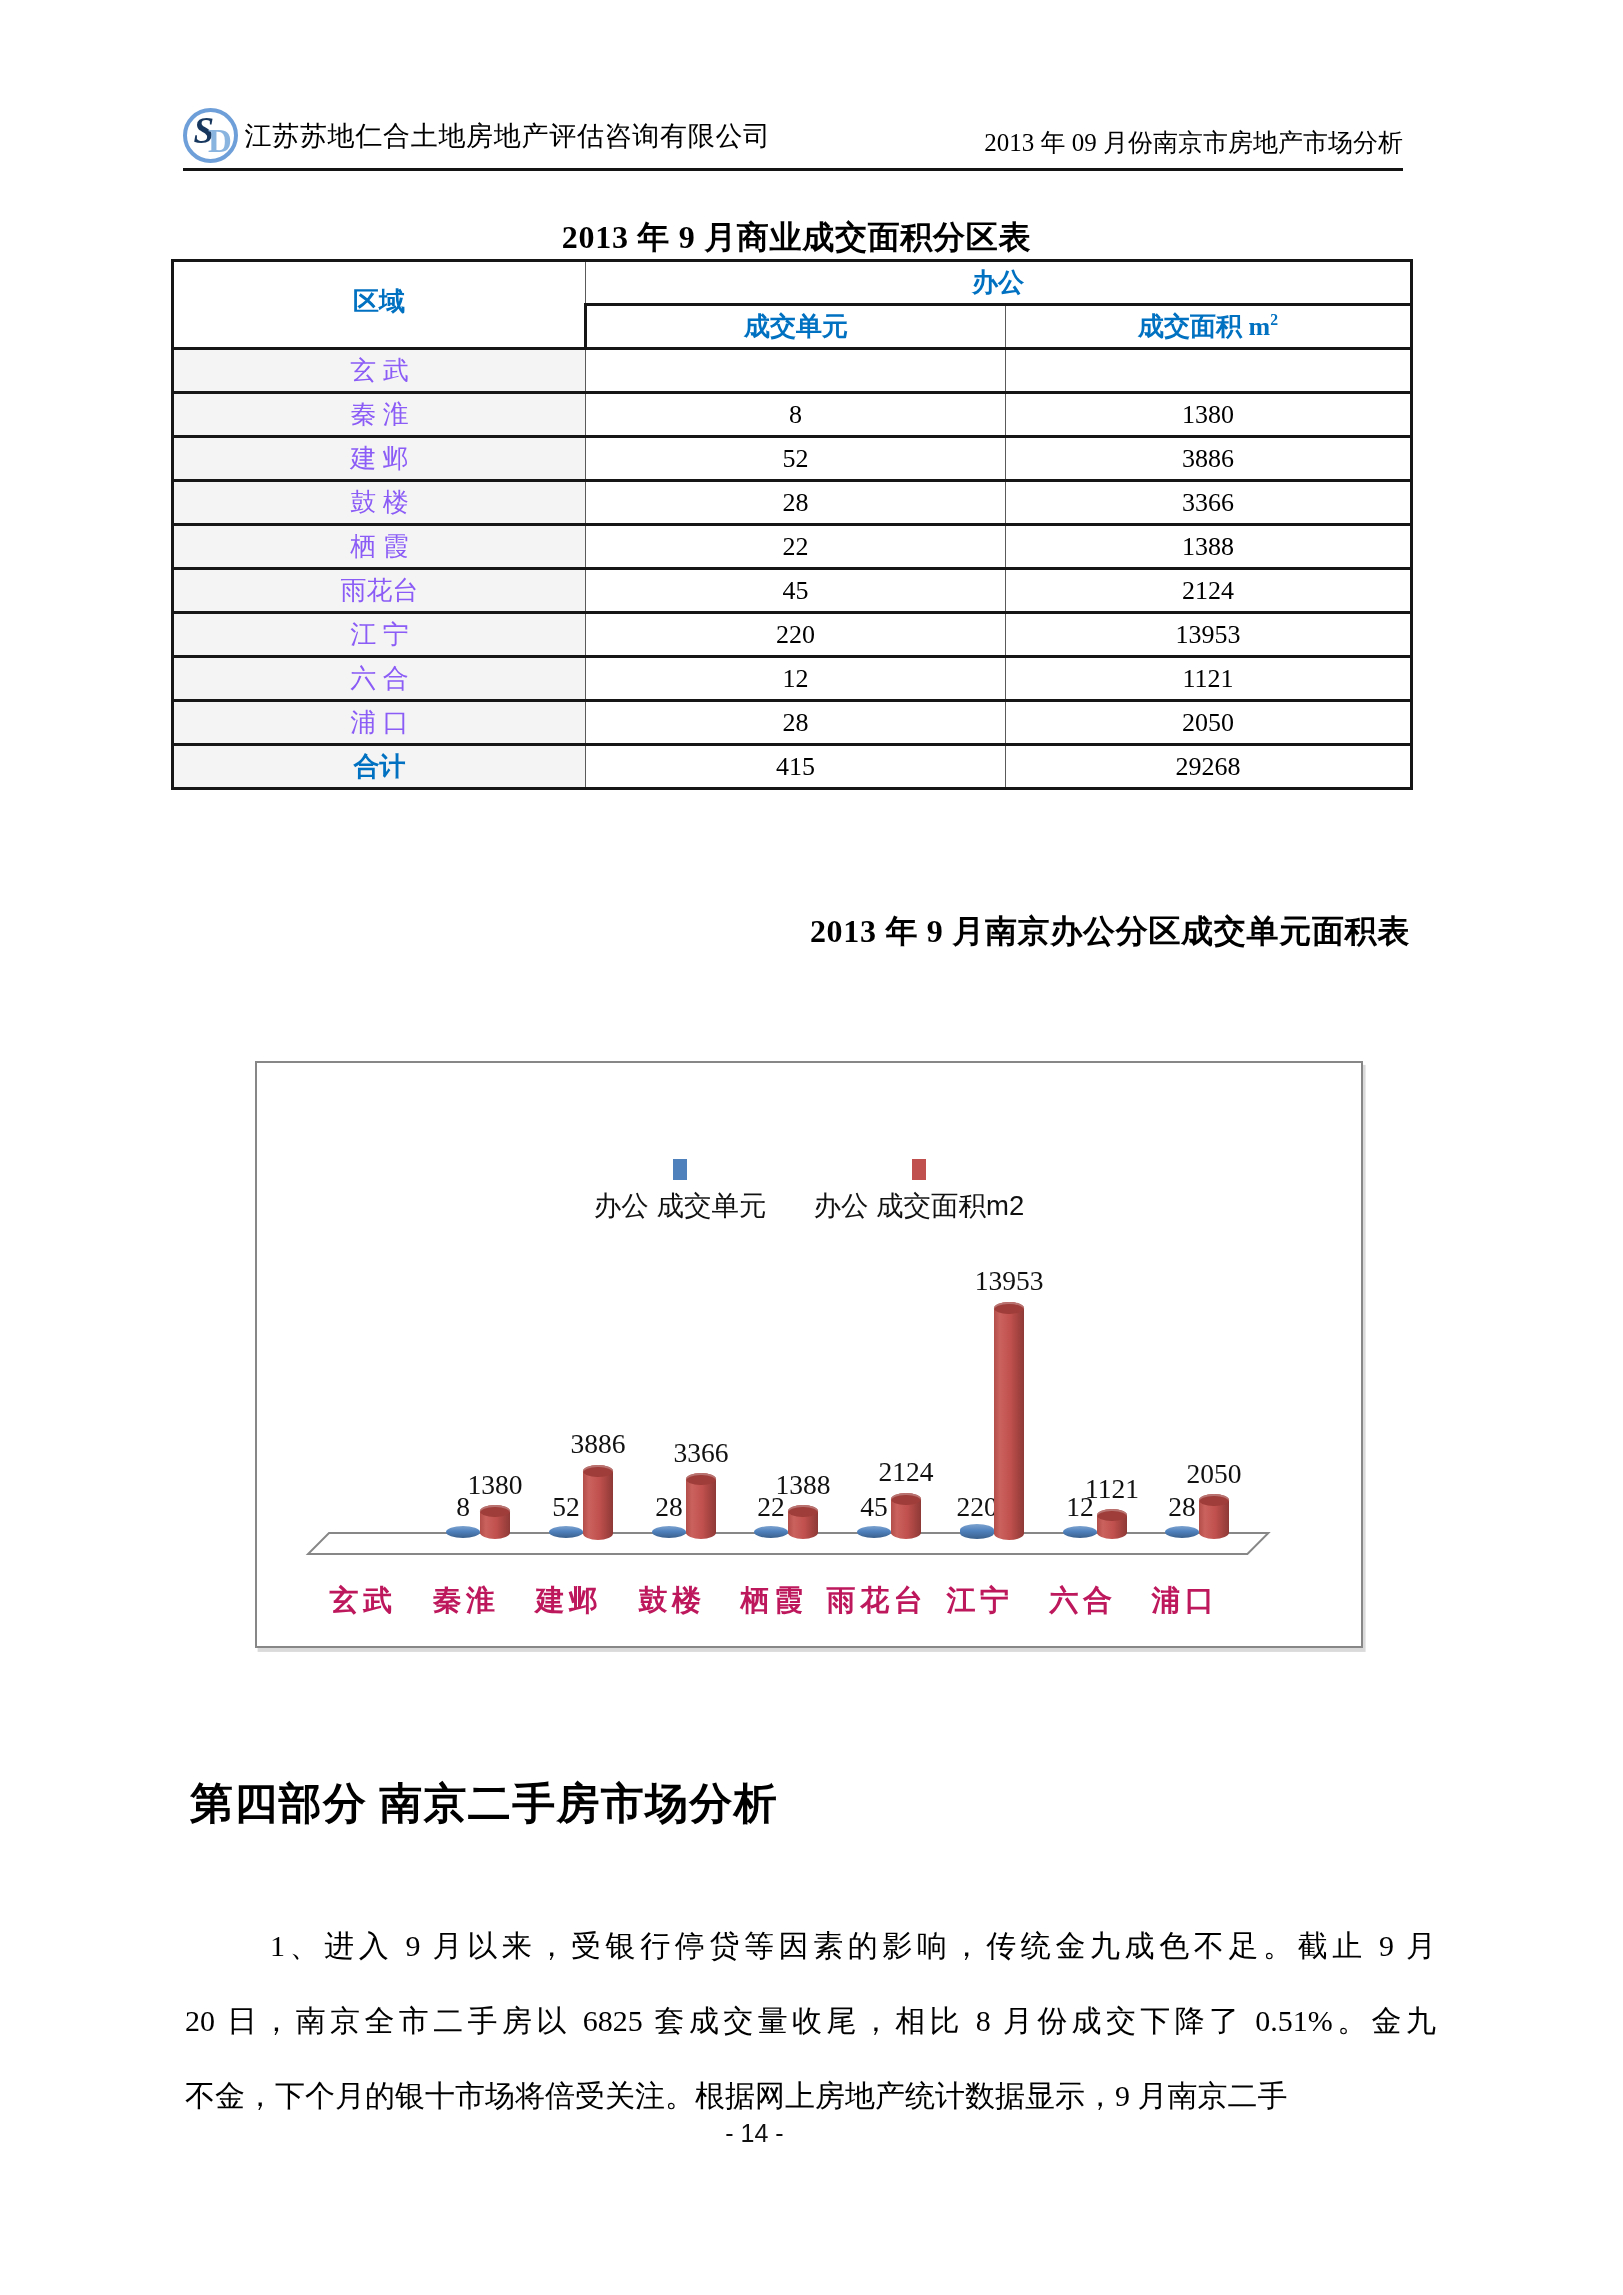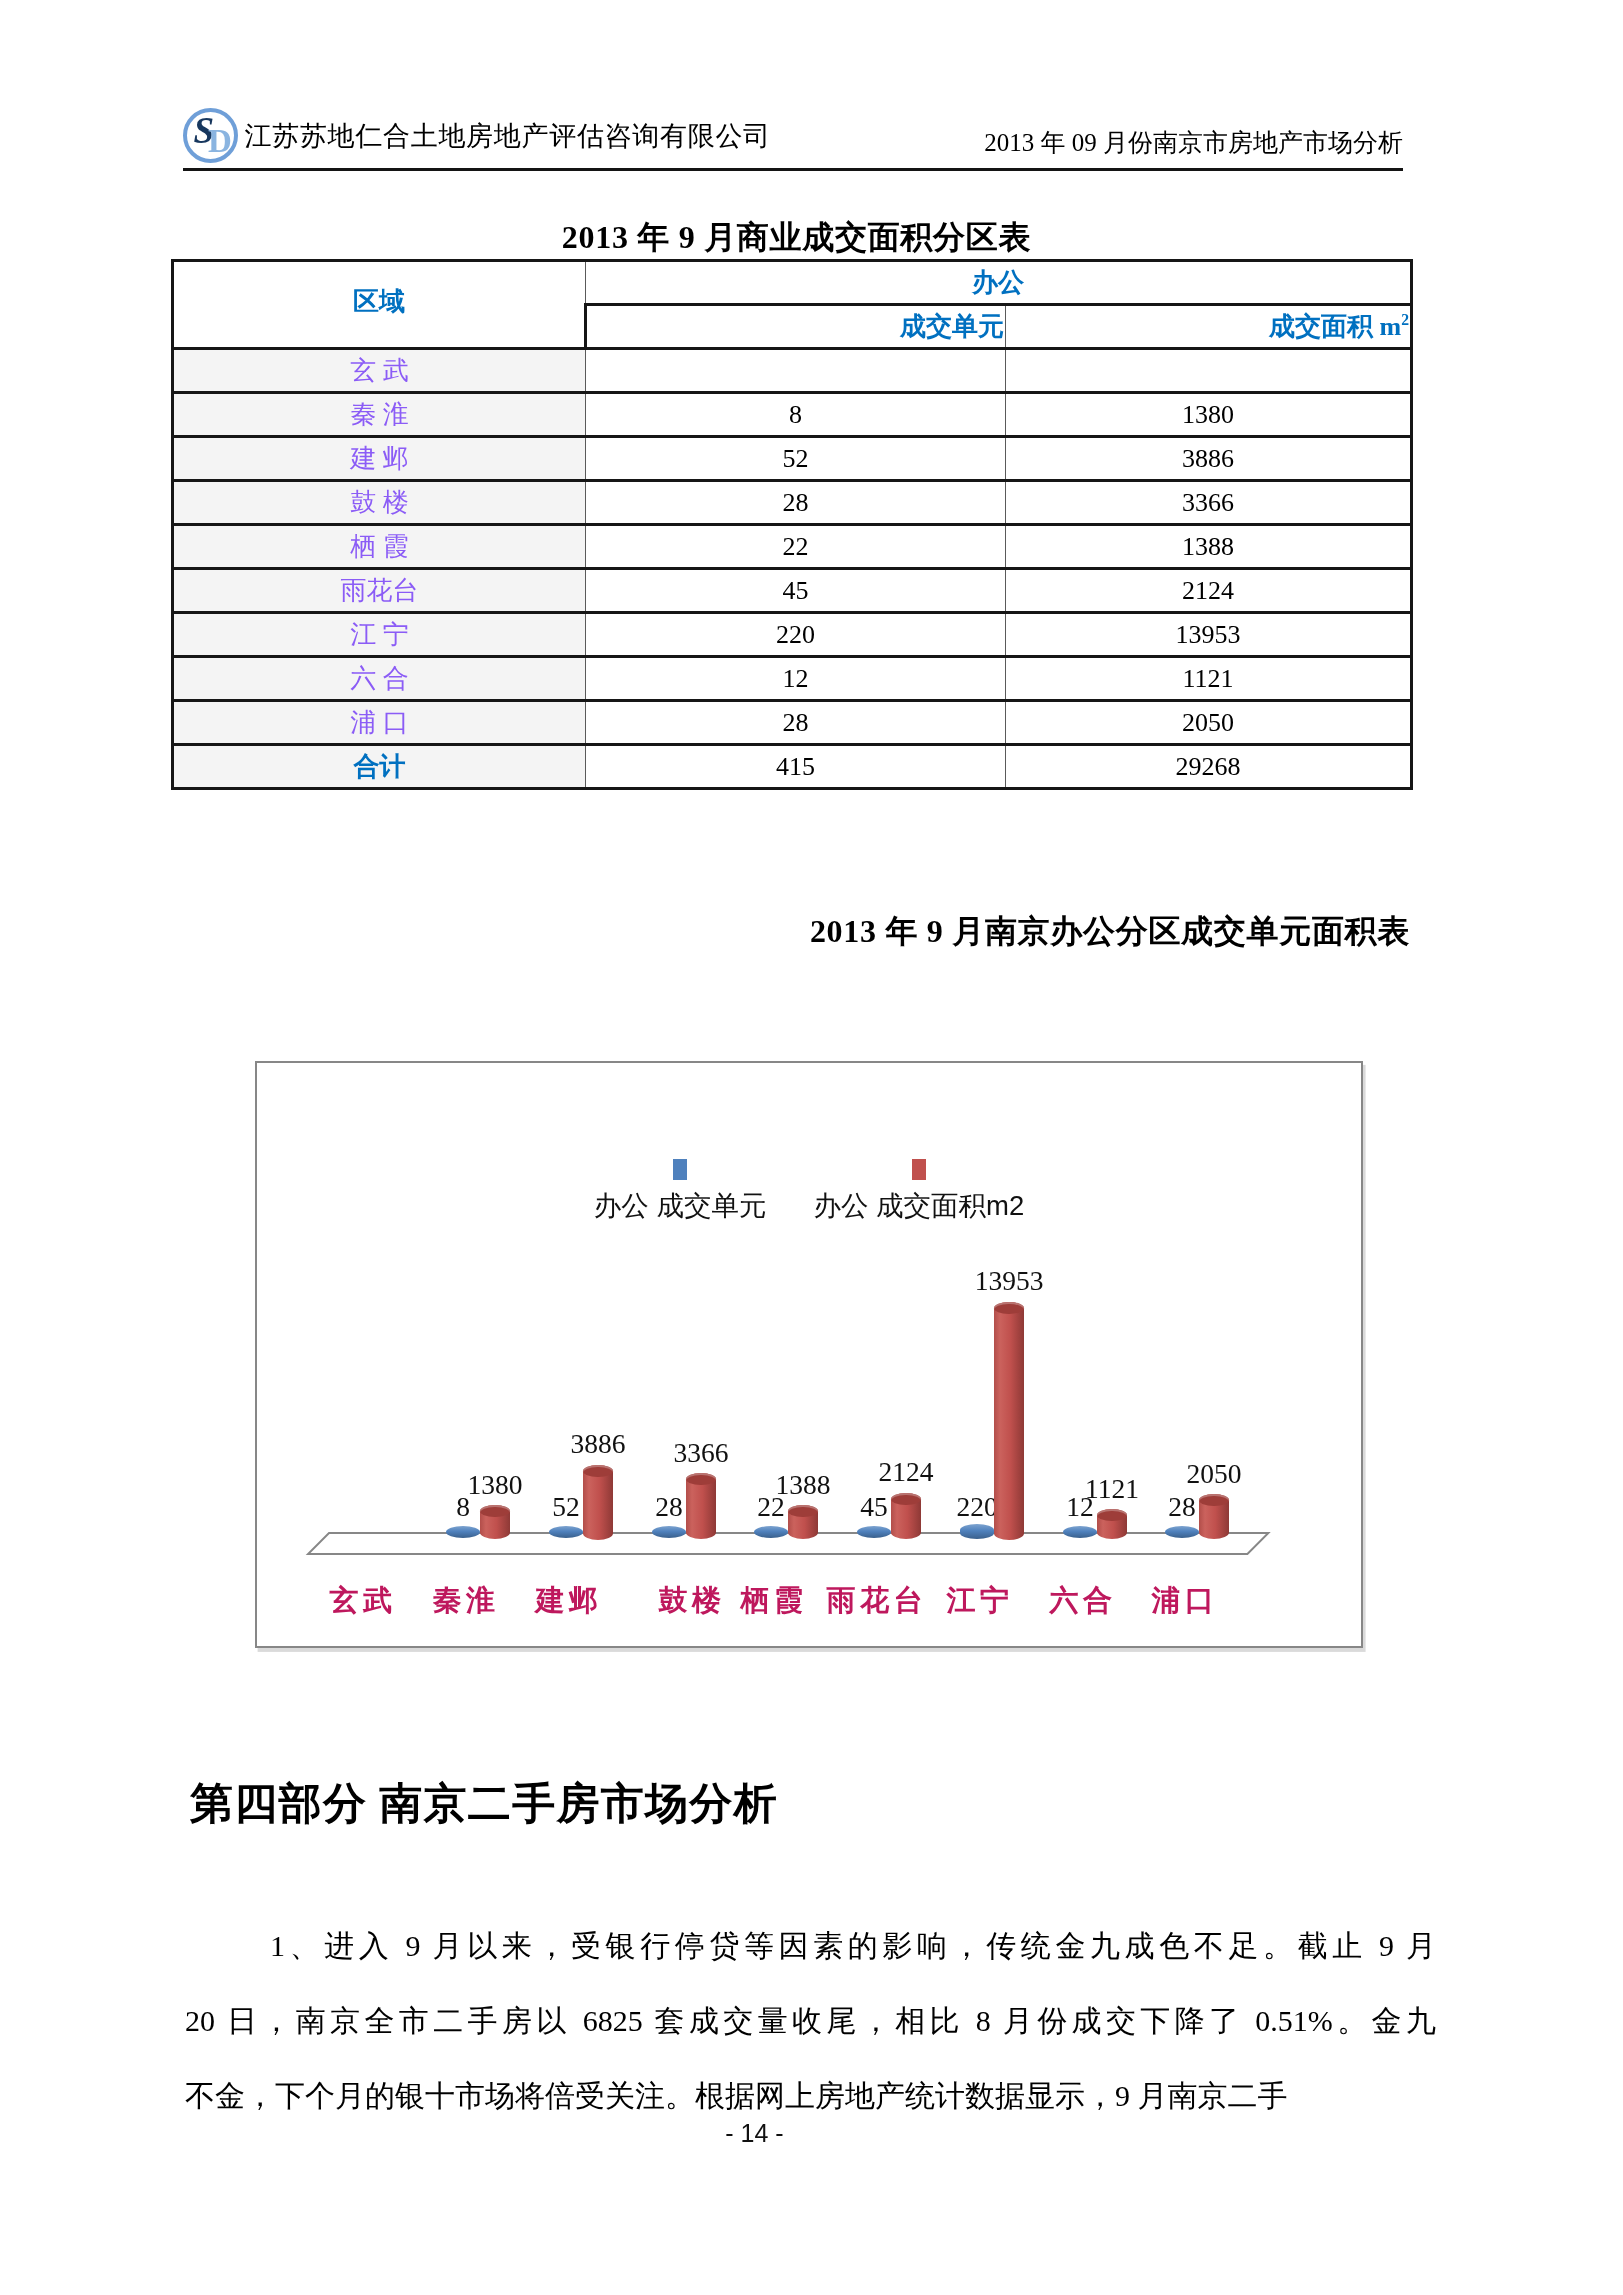--- a/index.html
+++ b/index.html
@@ -22,21 +22,21 @@
   .tbl-title{position:absolute;left:183px;top:216px;width:1227px;text-align:center;
              font-size:32px;font-weight:700;letter-spacing:0.7px;}
   table.t1{position:absolute;left:171px;top:259px;width:1239px;border-collapse:collapse;
            table-layout:fixed;}
   table.t1 col.c1{width:413px;} table.t1 col.c2{width:420px;} table.t1 col.c3{width:406px;}
   table.t1 td{border-top:3.3px solid #161616;border-left:1.3px solid #5a5a5a;
               text-align:center;vertical-align:middle;font-size:26px;overflow:hidden;}
   table.t1{border:3.3px solid #161616;}
   table.t1 td:first-child{border-left:3.3px solid #161616;}
   tr.h1 td{height:41px;background:#ececec;}
-  tr.h2 td{height:38px;background:#ececec;text-align:right;}
+  tr.h2 td{height:38px;background:#ececec;}
   table.t1 tbody td{height:39px;background:#ffffff;}
   td.region{background:#f4f4f4 !important;color:#8b5cf6;}
   td.region-head{background:#ffffff !important;vertical-align:bottom;padding-bottom:6.5px;}
   .blue-t{color:#0070c0;font-weight:600;}
   td.total-cell{color:#0070c0 !important;font-weight:600;}
   sup.m2{font-size:15.7px;}
 
   
   .mid-title{position:absolute;left:183px;top:910px;width:1227px;text-align:right;
              font-size:32px;font-weight:700;letter-spacing:0.7px;}
@@ -184,21 +184,21 @@
         <div class="xlabel" style="left: 147px; top: 518px;">秦淮</div>
         <div class="cyl-blue" style="left: 292px; top: 463px; height: 12.4px;"></div>
         <div class="dlabel" style="left: 237px; top: 428px;">52</div>
         <div class="cyl-red" style="left: 326px; top: 402px; height: 75px;"></div>
         <div class="dlabel" style="left: 269px; top: 365px;">3886</div>
         <div class="xlabel" style="left: 250px; top: 518px;">建邺</div>
         <div class="cyl-blue" style="left: 395px; top: 463px; height: 12.4px;"></div>
         <div class="dlabel" style="left: 340px; top: 428px;">28</div>
         <div class="cyl-red" style="left: 429px; top: 410px; height: 66px;"></div>
         <div class="dlabel" style="left: 372px; top: 374px;">3366</div>
-        <div class="xlabel" style="left: 373px; top: 518px; text-align: center;">鼓楼</div>
+        <div class="xlabel" style="left: 353px; top: 518px; text-align: center;">鼓楼</div>
         <div class="cyl-blue" style="left: 497px; top: 463px; height: 12.4px;"></div>
         <div class="dlabel" style="left: 442px; top: 428px;">22</div>
         <div class="cyl-red" style="left: 531px; top: 442px; height: 34px;"></div>
         <div class="dlabel" style="left: 474px; top: 406px;">1388</div>
         <div class="xlabel" style="left: 455px; top: 518px;">栖霞</div>
         <div class="cyl-blue" style="left: 600px; top: 463px; height: 12.4px;"></div>
         <div class="dlabel" style="left: 545px; top: 428px;">45</div>
         <div class="cyl-red" style="left: 634px; top: 430px; height: 46px;"></div>
         <div class="dlabel" style="left: 577px; top: 393px;">2124</div>
         <div class="xlabel" style="left: 558px; top: 518px;">雨花台</div>

